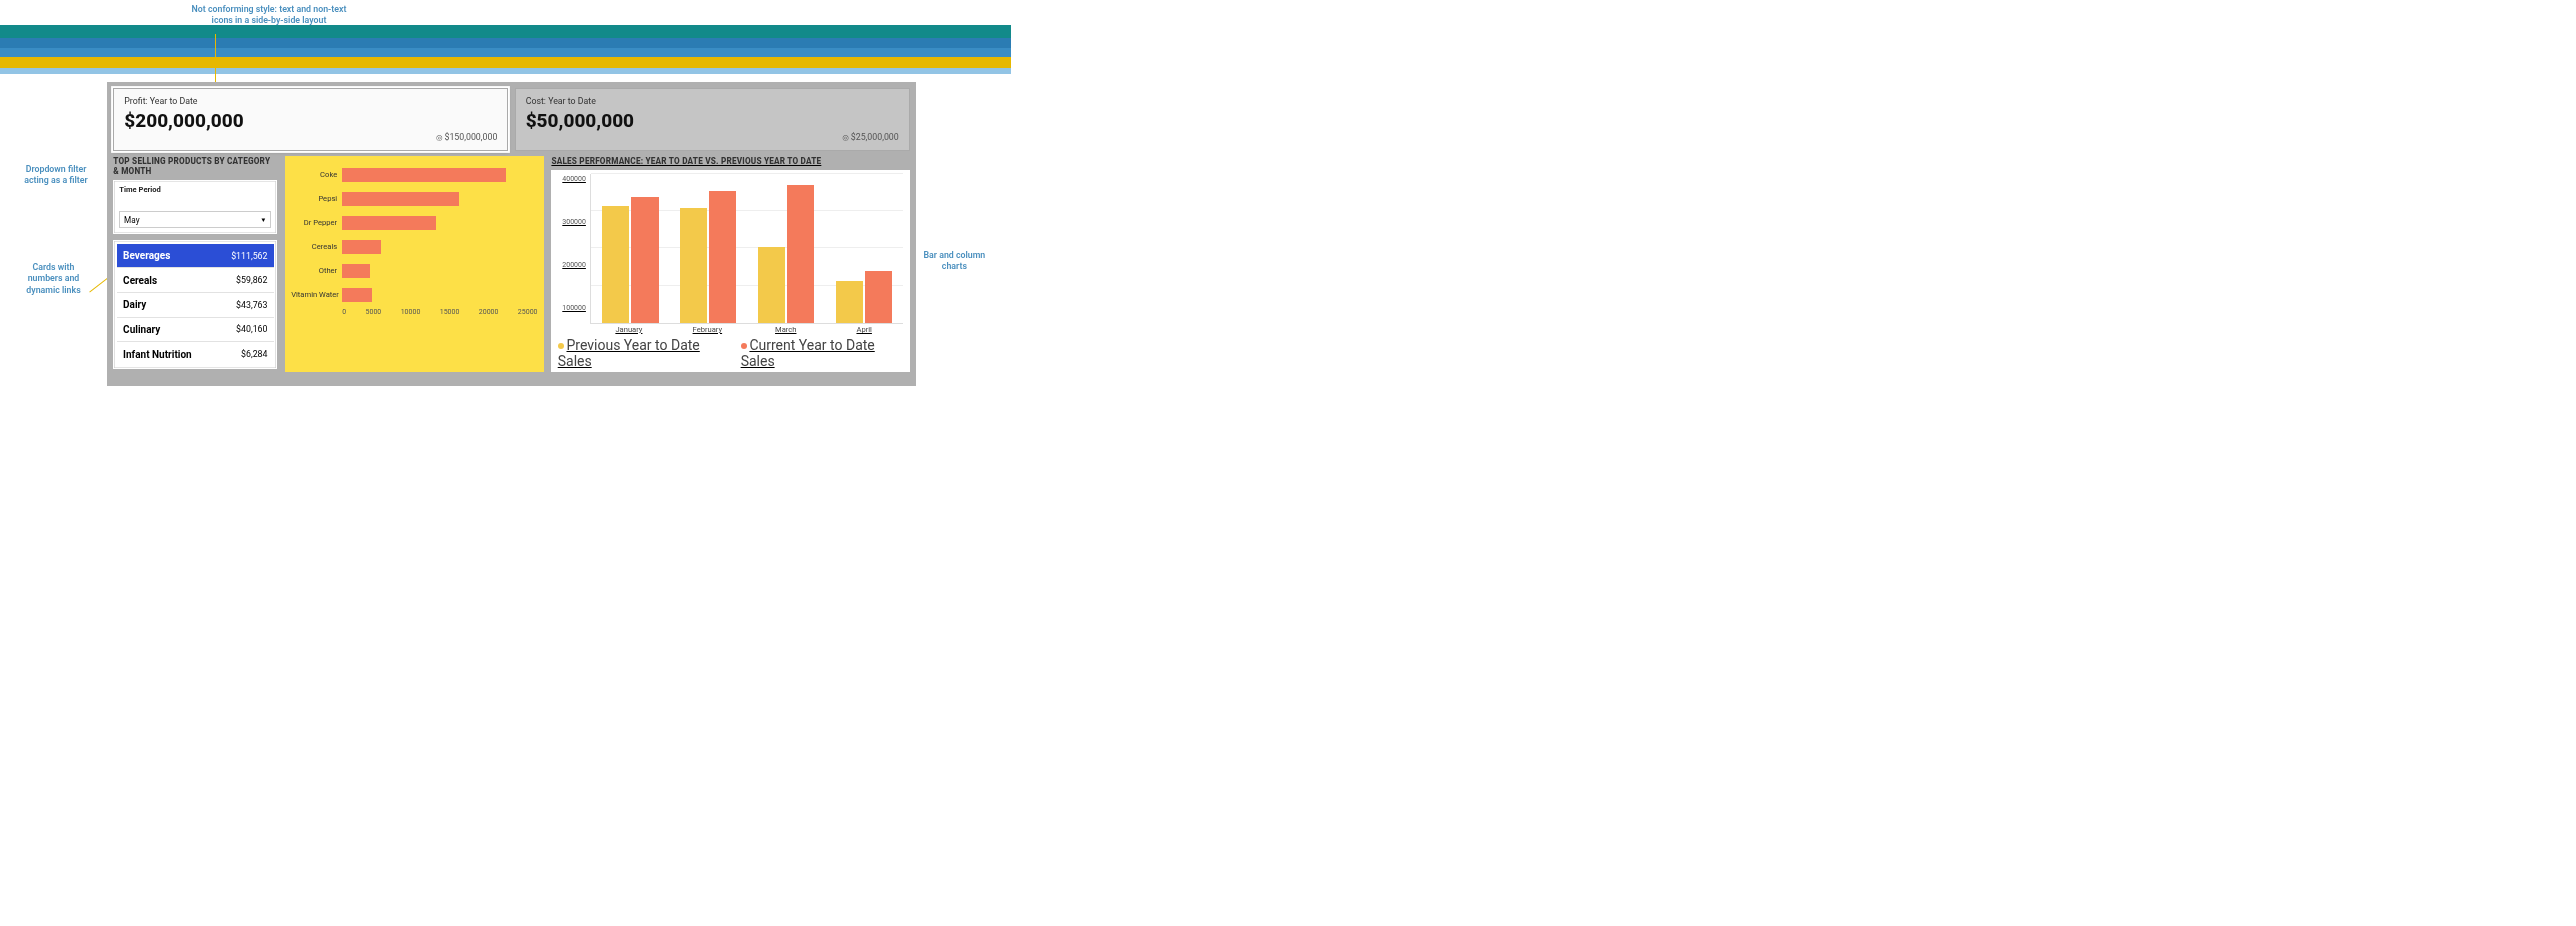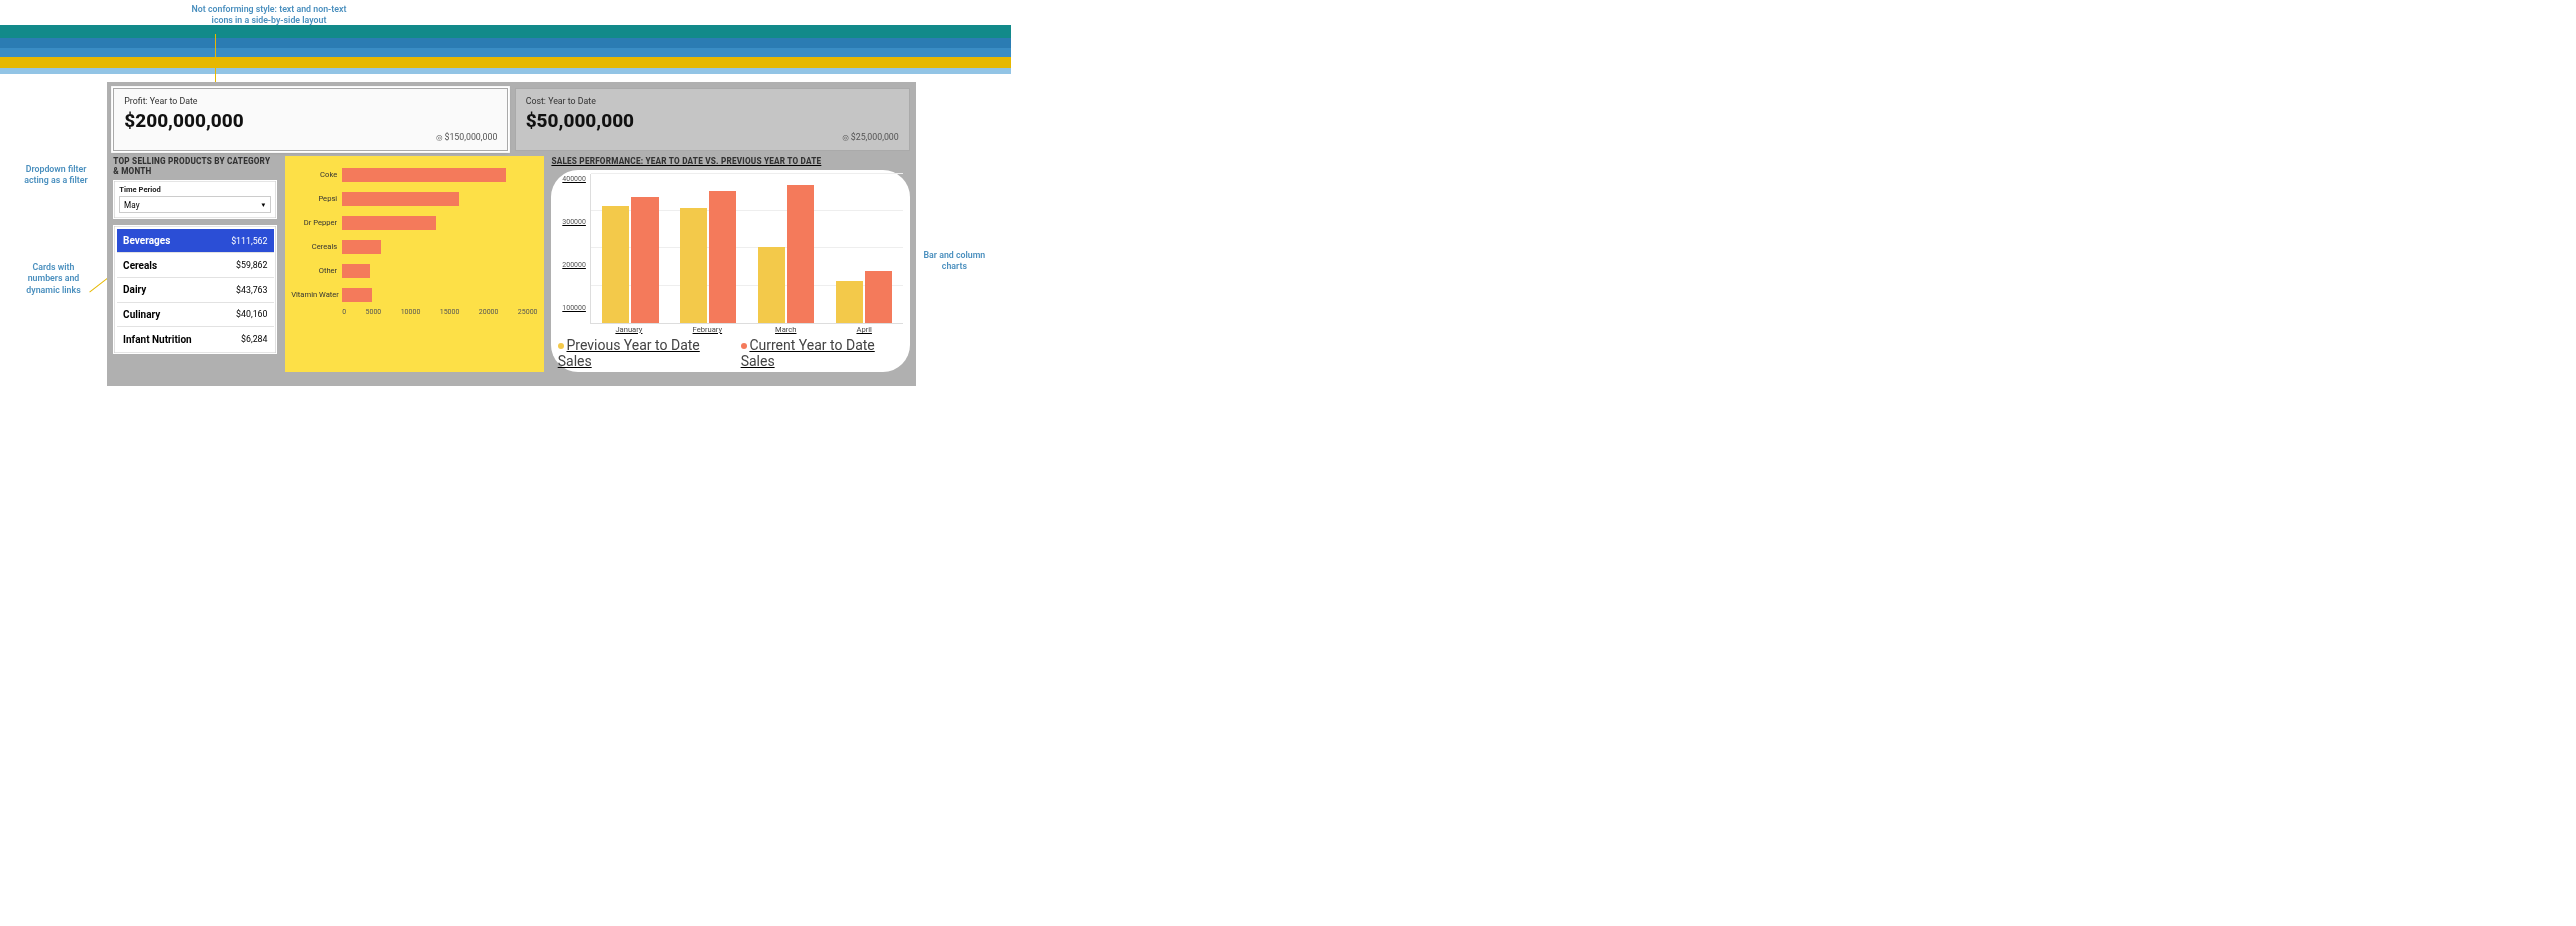--- a/index.html
+++ b/index.html
@@ -109,21 +109,21 @@
     flex-direction: column;
   }
   .filter-box {
     background: #fff;
     border: 1.3px solid #fff;
     padding: 3.8px 5px 5px;
     box-shadow: 0 0 0 0.6px #ccc inset;
   }
   .filter-label { font-size: 7.6px; font-weight: 700; color: #222; }
   .filter-select {
-    margin-top: 2px;
+    margin-top: 17px;
     display: flex;
     align-items: center;
     justify-content: space-between;
     border: 0.6px solid #ccc;
     padding: 2.5px 3.8px;
     font-size: 8.2px;
     background: #fff;
     cursor: pointer;
   }
   .filter-select .caret {
@@ -198,21 +198,20 @@
     display: flex;
     flex-direction: column;
     text-decoration: underline;
   }
   .chart2 {
     flex: 1;
     background: #fff;
     display: flex;
     flex-direction: column;
     padding: 3.8px 6.3px 2.5px 6.3px;
-    border-radius: 27px;
   }
   .plot-area {
     flex: 1;
     display: flex;
   }
   .y-axis2 {
     width: 32px;
     display: flex;
     flex-direction: column;
     justify-content: space-between;

